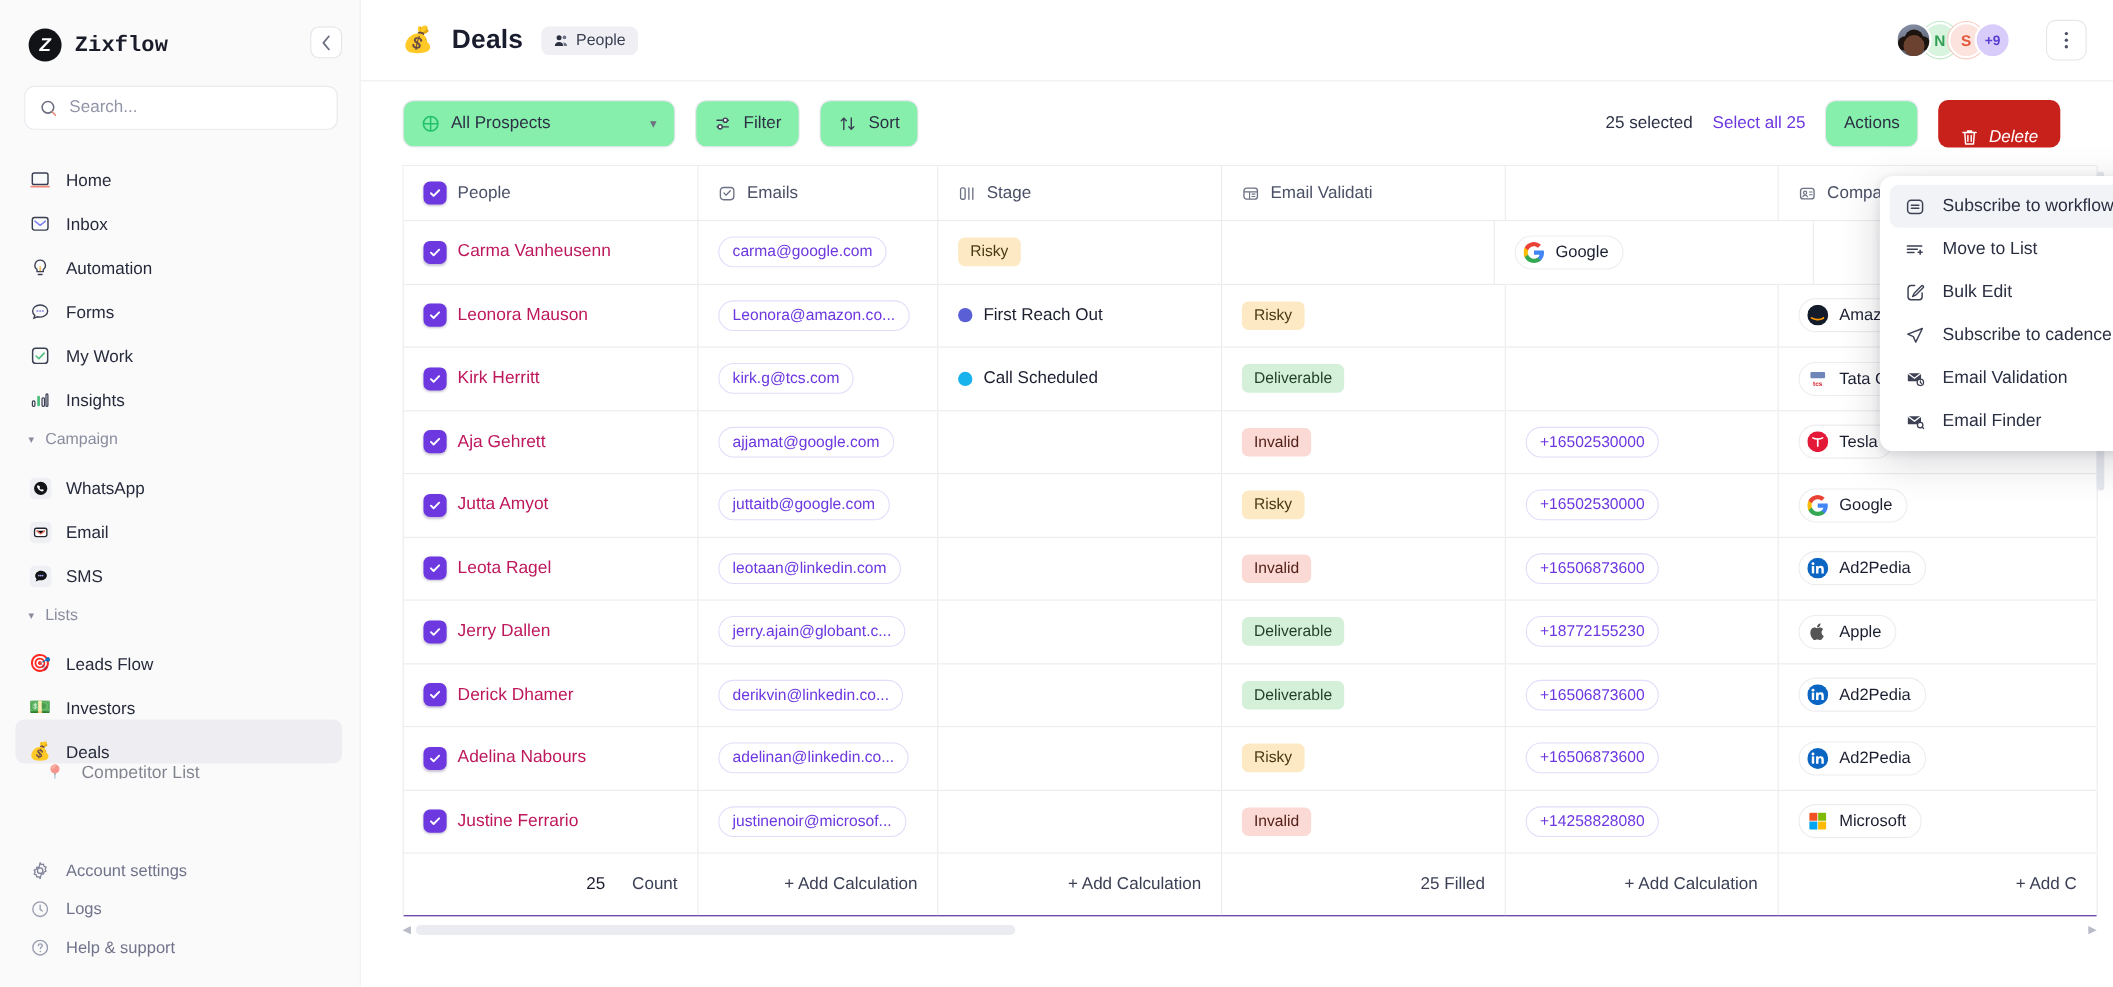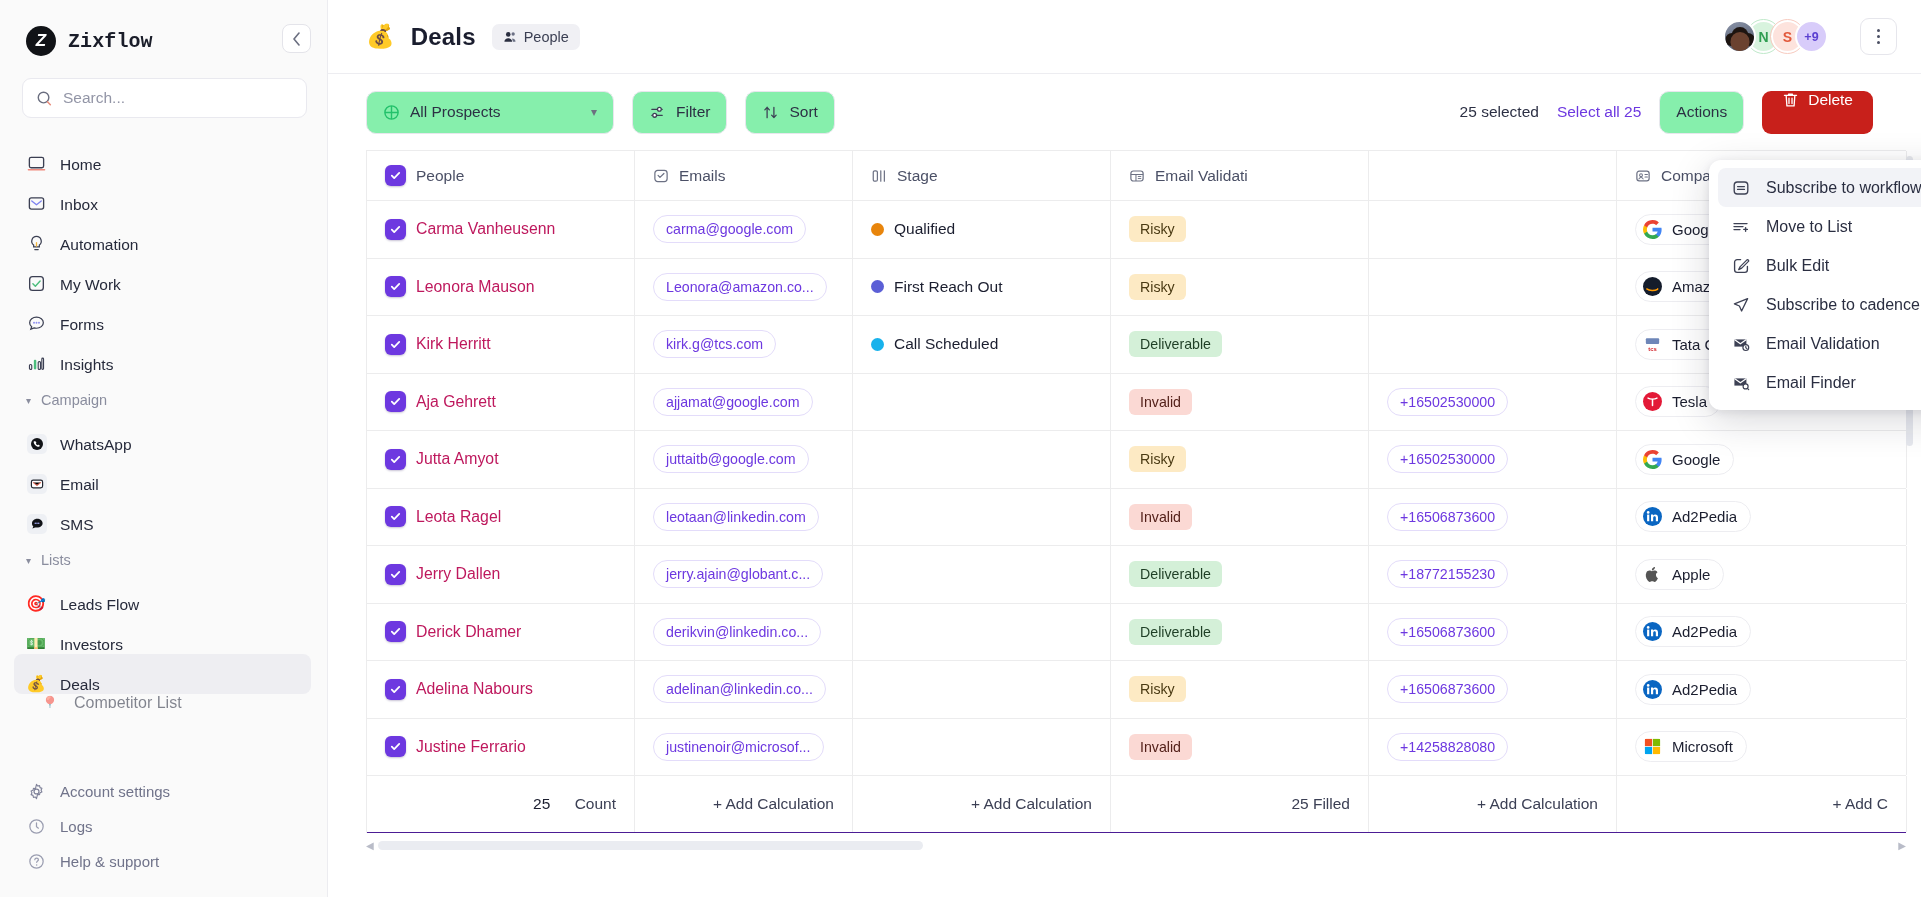--- a/index.html
+++ b/index.html
@@ -119,21 +119,21 @@
     background: #86efac; padding: 0 16px; font-size: 15.5px; color: #2c3044;
     cursor: pointer; white-space: nowrap;
   }
   .btn-view { width: 248px; justify-content: flex-start; }
   .btn-view .chev { margin-left: auto; color:#6c7080; font-size: 12px; }
   .sel-count { font-size: 15.5px; color: #2c3044; }
   .sel-link { font-size: 15.5px; color: #6d38e0; cursor: pointer; font-weight: 500; }
   .btn-delete {
     background: #c8201b; border-color: #c8201b; color: #fff; font-weight: 500;
     height: 43px; border-radius: 9px; padding: 0 20px; font-size: 15.5px;
-    display: inline-flex; align-items: flex-start; gap: 9px; cursor: pointer;
+    display: inline-flex; align-items: flex-end; gap: 9px; cursor: pointer; font-style: italic;
   }
 
   
   .grid-wrap { flex: 1 1 auto; padding: 0 0 0 38px; min-height: 0; position: relative; }
   .grid { border-top: 1px solid #ececed; border-left: 1px solid #ececed; width: 1540px; }
   .row { display: flex; height: 57.5px; border-bottom: 1px solid #ececed; align-items: center; }
   .row.head { height: 50px; background: #fff; }
   .cell {
     height: 100%; display: flex; align-items: center; gap: 10px;
     border-right: 1px solid #ececed; padding: 0 18px; overflow: hidden; white-space: nowrap;
@@ -245,36 +245,36 @@
               <path d="M10 2.6a5 5 0 00-3 9v2h6v-2a5 5 0 00-3-9z" stroke="#3b3f52" stroke-width="1.3"></path>
               <path d="M8.2 16.4h3.6" stroke="#3b3f52" stroke-width="1.3" stroke-linecap="round"></path>
               <path d="M10 9.2v3.4" stroke="#f0b43c" stroke-width="1.4" stroke-linecap="round"></path>
             </svg>
         </span>
         <span>Automation</span>
       </div>
       <div class="nav-item">
         <span class="nav-ico">
           <svg width="19" height="19" viewBox="0 0 20 20" fill="none">
-              <rect x="2.8" y="2.8" width="14.4" height="14.4" rx="3" stroke="#3b3f52" stroke-width="1.4"></rect>
-              <path d="M6.2 10.2l2.6 2.6 5-5.4" stroke="#4bbd7c" stroke-width="1.5" stroke-linecap="round" stroke-linejoin="round"></path>
-            </svg>
-        </span>
-        <span>My Work</span>
-      </div>
-      <div class="nav-item">
-        <span class="nav-ico">
-          <svg width="19" height="19" viewBox="0 0 20 20" fill="none">
               <path d="M10 3.4c4 0 7.2 2.6 7.2 5.8S14 15 10 15c-.9 0-1.7-.1-2.5-.3L4 16l.9-2.6C3.4 12.3 2.8 10.9 2.8 9.2 2.8 6 6 3.4 10 3.4z" stroke="#3b3f52" stroke-width="1.3"></path>
               <circle cx="7.4" cy="9.2" r="1" fill="#8f8ff0"></circle>
               <circle cx="10" cy="9.2" r="1" fill="#8f8ff0"></circle>
               <circle cx="12.6" cy="9.2" r="1" fill="#8f8ff0"></circle>
             </svg>
         </span>
         <span>Forms</span>
+      </div>
+      <div class="nav-item">
+        <span class="nav-ico">
+          <svg width="19" height="19" viewBox="0 0 20 20" fill="none">
+              <rect x="2.8" y="2.8" width="14.4" height="14.4" rx="3" stroke="#3b3f52" stroke-width="1.4"></rect>
+              <path d="M6.2 10.2l2.6 2.6 5-5.4" stroke="#4bbd7c" stroke-width="1.5" stroke-linecap="round" stroke-linejoin="round"></path>
+            </svg>
+        </span>
+        <span>My Work</span>
       </div>
       <div class="nav-item">
         <span class="nav-ico">
           <svg width="19" height="19" viewBox="0 0 20 20" fill="none">
               <rect x="2.6" y="11" width="2.4" height="5.2" rx="1" stroke="#3b3f52" stroke-width="1.2"></rect>
               <rect x="7.2" y="6" width="2.6" height="10.2" rx="1.1" fill="#4bbd7c"></rect>
               <rect x="11.8" y="8" width="2.4" height="8.2" rx="1" stroke="#3b3f52" stroke-width="1.2"></rect>
               <rect x="15.6" y="4.4" width="1.8" height="11.8" rx=".9" stroke="#3b3f52" stroke-width="1.2"></rect>
             </svg>
         </span>
@@ -498,24 +498,20 @@
                 <span class="chk">
                   <svg width="13" height="13" viewBox="0 0 14 14" fill="none">
                     <path d="M3 7.2l2.6 2.6L11 4.3" stroke="#fff" stroke-width="1.9" stroke-linecap="round" stroke-linejoin="round"></path>
                   </svg>
                 </span>
                 <span class="name">Carma Vanheusenn</span>
               </div>
               <div class="cell c-emails">
                 <span class="tag-pill">carma@google.com</span>
               </div>
-              <div class="cell c-stage">
-                <span class="dot" style="background: rgb(232, 133, 12);"></span>
-                <span class="stage-label">Qualified</span>
-              </div>
               <div class="cell c-valid">
                 <span class="badge risky">Risky</span>
               </div>
               <div class="cell c-phone"></div>
               <div class="cell c-company">
                 <span class="co">
                   <span class="co-logo">
                     <svg width="19" height="19" viewBox="0 0 20 20">
                       <path d="M19.6 10.2c0-.7-.1-1.4-.2-2H10v3.9h5.4a4.6 4.6 0 01-2 3v2.5h3.2c1.9-1.7 3-4.3 3-7.4z" fill="#4285F4"></path>
                       <path d="M10 20c2.7 0 5-.9 6.6-2.4l-3.2-2.5c-.9.6-2 1-3.4 1-2.6 0-4.8-1.8-5.6-4.1H1.1v2.6A10 10 0 0010 20z" fill="#34A853"></path>

